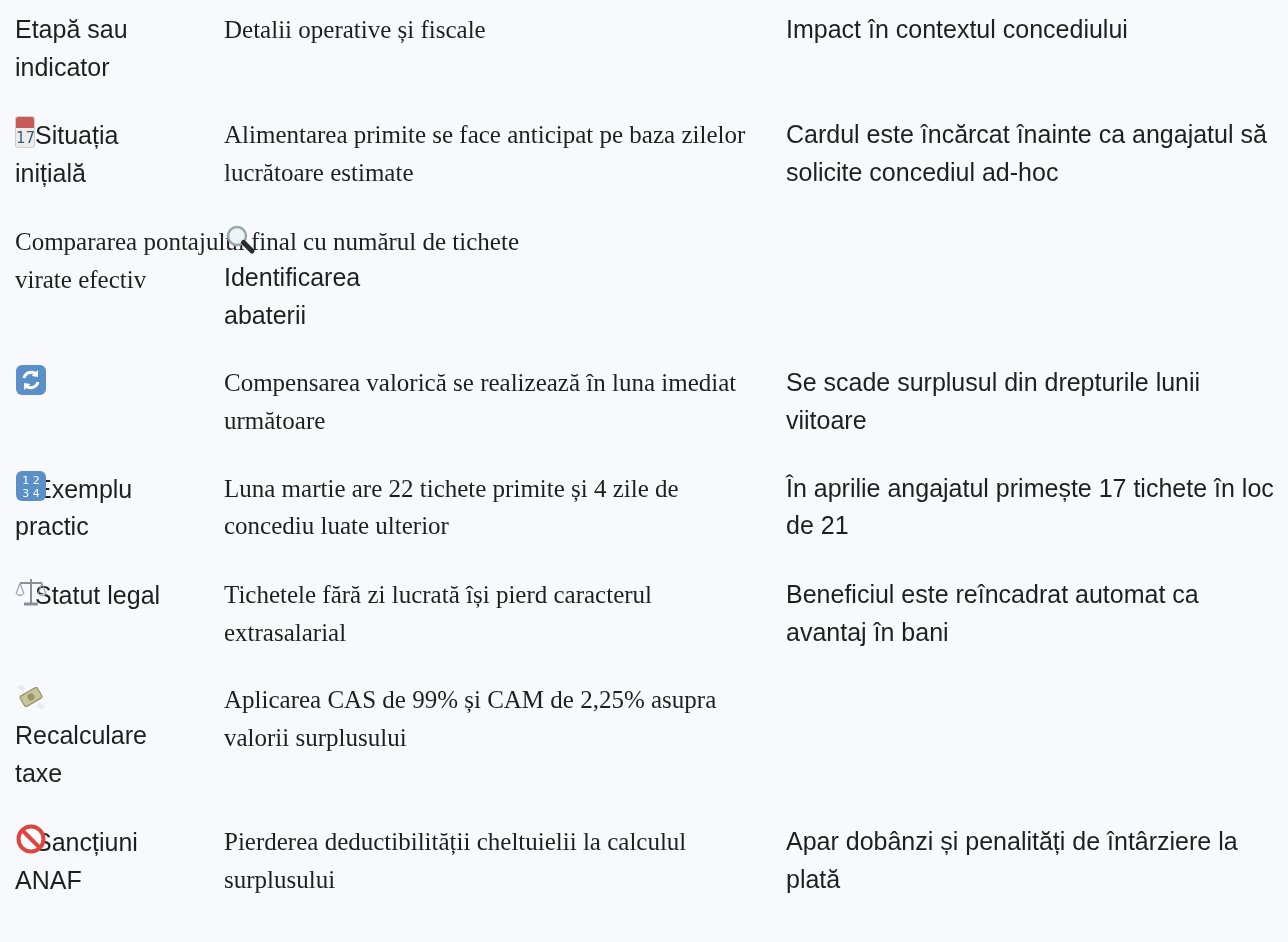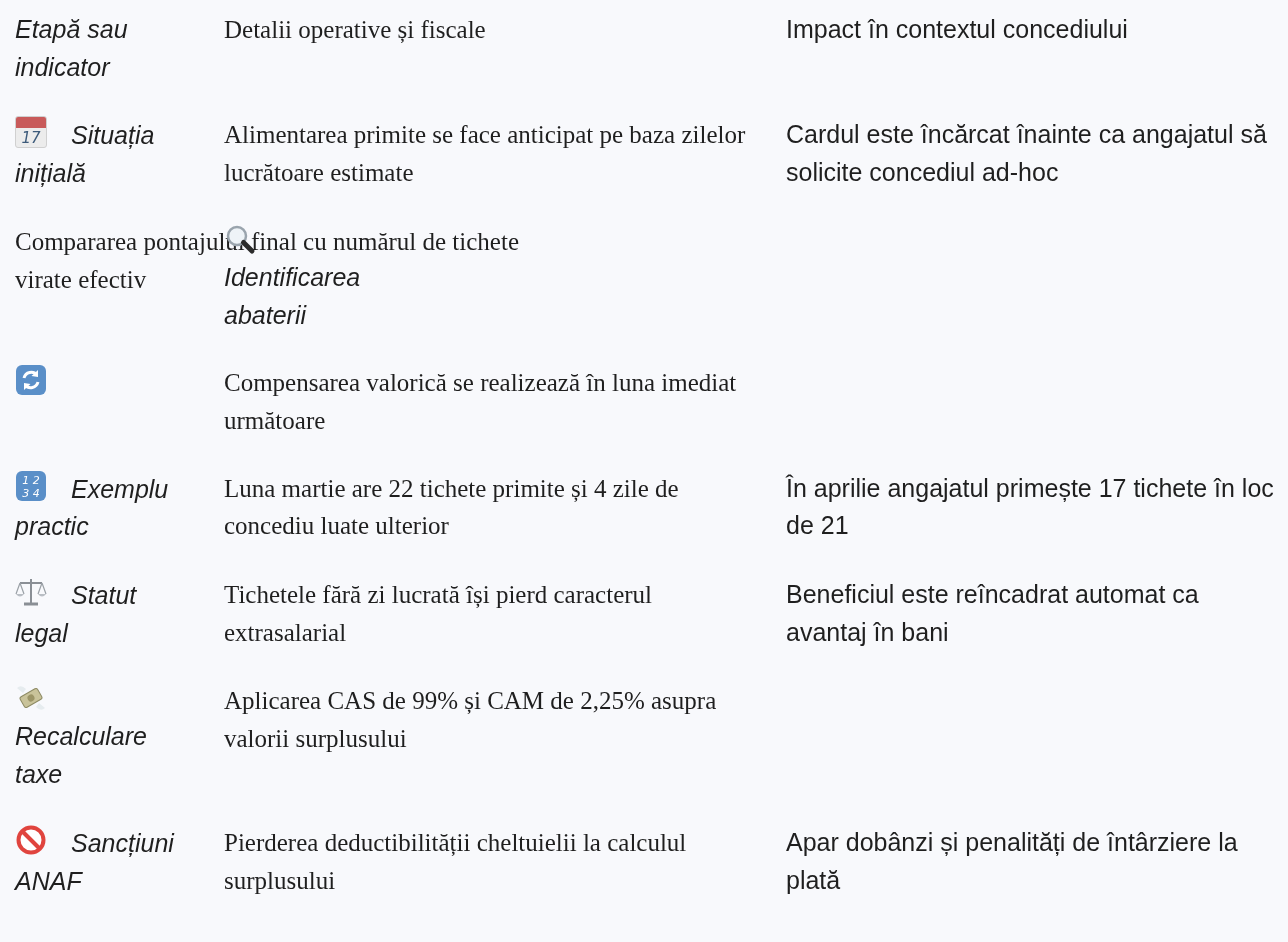--- a/index.html
+++ b/index.html
@@ -24,29 +24,29 @@
       width: 1288px;
     }
     .row {
       display: grid;
       grid-template-columns: 209px 562px 502px;
       padding-left: 15px;
       box-sizing: border-box;
     }
     .row + .row { margin-top: 30px; }
     .cell { white-space: normal; }
-    .c1 { width: 180px; font-style: italic; }
+    .c1 { width: 180px; }
     .c2 { width: 530px; font-family: Liberation Serif, serif; }
     .c3 { width: 500px; }
     .emoji {
       display: inline-block;
-      width: 32px;
+      width: 20px;
       height: 32px;
       vertical-align: -4px;
-      margin-right: 24px;
+      margin-right: 0;
       position: relative;
     }
     .emoji.block { display: block; margin-bottom: 2px; height: 34px; }
     
     .ic-calendar {
       background: #ececec;
       border-radius: 3px;
       overflow: hidden;
       border: 1px solid #d0d0d0;
       box-sizing: border-box;
@@ -101,20 +101,21 @@
         <svg viewBox="0 0 32 32">
           <rect x="1" y="1" width="30" height="30" rx="6" fill="#5a8fc8"></rect>
           <path d="M9 14 A7.5 7.5 0 0 1 22 11" fill="none" stroke="#ffffff" stroke-width="3"></path>
           <path d="M23 6 L23 13 L16.5 12 Z" fill="#ffffff"></path>
           <path d="M23 18 A7.5 7.5 0 0 1 10 21" fill="none" stroke="#ffffff" stroke-width="3"></path>
           <path d="M9 26 L9 19 L15.5 20 Z" fill="#ffffff"></path>
         </svg>
       </span>
     </div>
     <div class="cell c2">Compensarea valorică se realizează în luna imediat următoare</div>
+    <div class="cell c3">Se scade surplusul din drepturile lunii viitoare</div>
   </div>
 
   <div class="row">
     <div class="cell c1">
       <span class="emoji ic-numbers">
         <svg viewBox="0 0 32 32">
           <rect x="1" y="1" width="30" height="30" rx="6" fill="#5a8fc8"></rect>
           <text x="16" y="14" text-anchor="middle" font-size="11" fill="#ffffff" font-family="DejaVu Sans, sans-serif">1 2</text>
           <text x="16" y="27" text-anchor="middle" font-size="11" fill="#ffffff" font-family="DejaVu Sans, sans-serif">3 4</text>
         </svg>

